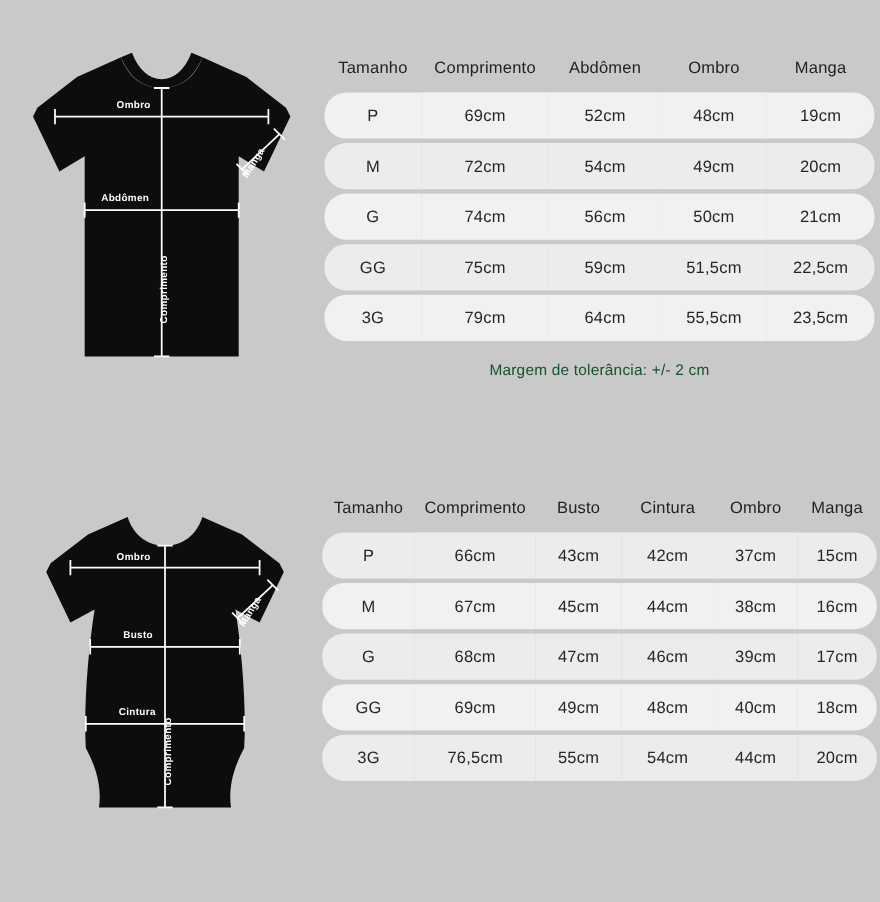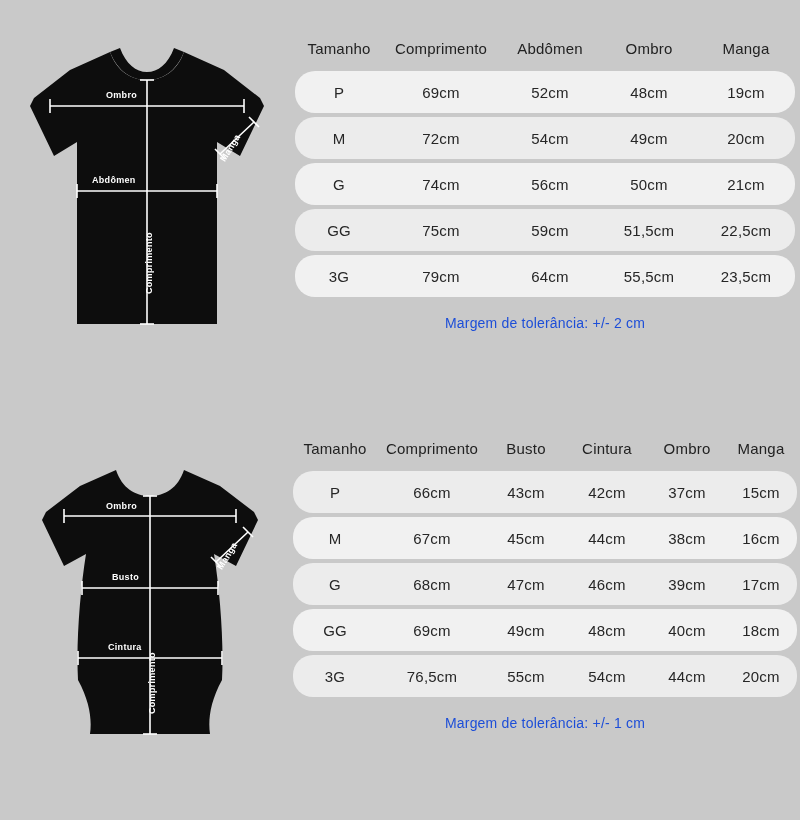--- a/index.html
+++ b/index.html
@@ -33,20 +33,21 @@
     position: relative;
     width: 290px;
     height: 100%;
   }
   .table-area {
     position: relative;
     width: 510px;
     height: 100%;
     padding-top: 30px;
     box-sizing: border-box;
+    margin-top: 13px;
   }
 
   
   table.size-table {
     width: 480px;
     margin: 0 auto;
     border-collapse: separate;
     border-spacing: 0 4px;
     table-layout: fixed;
   }
@@ -71,21 +72,21 @@
     border-top-left-radius: 20px;
     border-bottom-left-radius: 20px;
   }
   table.size-table td:last-child {
     border-top-right-radius: 20px;
     border-bottom-right-radius: 20px;
   }
   .tolerance {
     text-align: center;
     font-size: 14px;
-    color: #1d4ed8;
+    color: #14532d;
     margin-top: 14px;
     letter-spacing: 0.2px;
   }
 
   
   .shirt-wrap {
     position: absolute;
     left: 22px;
     top: 46px;
     width: 250px;
@@ -294,17 +295,16 @@
           <tr class="row-alt">
             <td>3G</td>
             <td>76,5cm</td>
             <td>55cm</td>
             <td>54cm</td>
             <td>44cm</td>
             <td>20cm</td>
           </tr>
         </tbody>
       </table>
-      <div class="tolerance">Margem de tolerância: +/- 1 cm</div>
     </div>
   </div>
 
 </div>
 
 </body></html>

